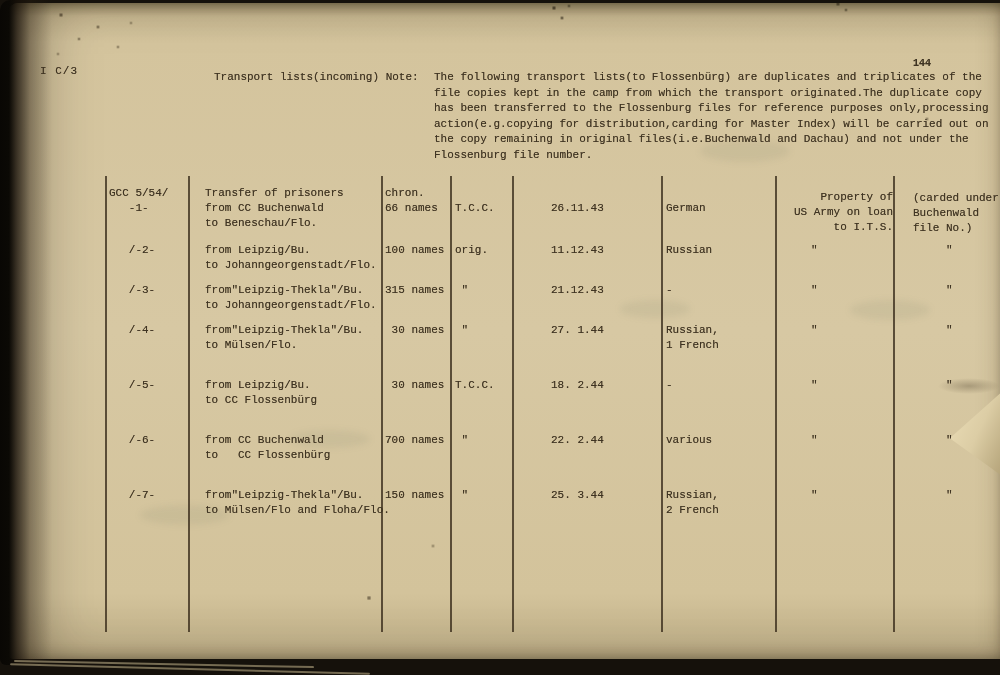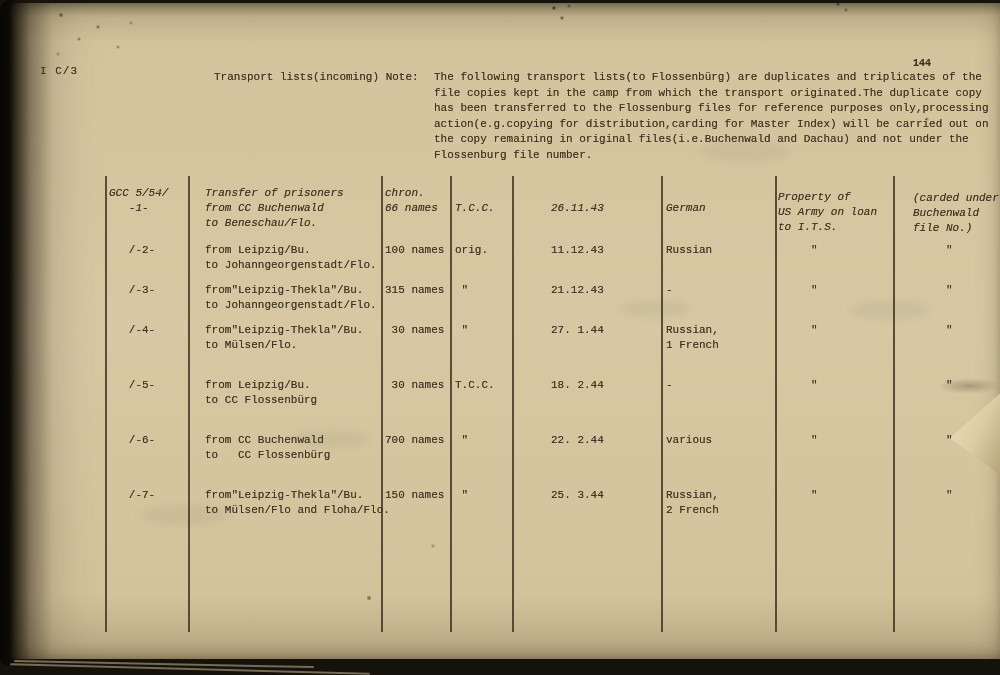--- a/index.html
+++ b/index.html
@@ -59,21 +59,21 @@
   .cell{white-space:pre;text-shadow:0 0 .4px rgba(55,40,20,.55);}
   .cell.ref{padding-left:4px;}
   .cell.desc{padding-left:17px;}
   .cell.names{padding-left:4px;}
   .cell.type{padding-left:5px;}
   .cell.date{padding-left:39px;}
   .cell.nat{padding-left:5px;}
   .cell.prop{padding-left:3px;}
   .cell.card{padding-left:20px;}
   .trow.first .type,.trow.first .date,.trow.first .nat{padding-top:15px;}
-  .trow.first .prop{padding-top:4px;}
+  .trow.first .prop{padding-top:4px;text-align:right;}
   .trow.first .card{padding-top:5px;}
 </style>
 </head>
 <body>
 
 <div class="paper"></div>
 <div class="gutter"></div>
 <div class="stack-line" style="left:14px;bottom:10px;width:300px;transform:rotate(1.2deg);"></div>
 <div class="stack-line" style="left:10px;bottom:5px;width:360px;transform:rotate(1.5deg);"></div>
 <div class="curl-shade"></div>
@@ -102,21 +102,21 @@
   <div class="vline" style="left:105px"></div>
   <div class="vline" style="left:188px"></div>
   <div class="vline" style="left:381px"></div>
   <div class="vline" style="left:450px"></div>
   <div class="vline" style="left:512px"></div>
   <div class="vline" style="left:661px"></div>
   <div class="vline" style="left:775px"></div>
   <div class="vline" style="left:893px"></div>
 
   <div id="rows-host">
-  <div class="trow first" style="top: 186px; font-style: italic;">
+  <div class="trow first" style="top: 186px;">
     <div class="cell ref">GCC 5/54/
    -1-</div>
     <div class="cell desc">Transfer of prisoners
 from CC Buchenwald
 to Beneschau/Flo.</div>
     <div class="cell names">chron.
 66 names</div>
     <div class="cell type">T.C.C.</div>
     <div class="cell date">26.11.43</div>
     <div class="cell nat">German</div>

